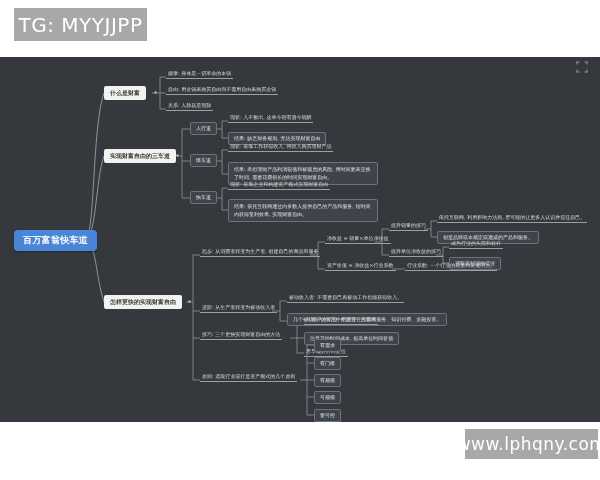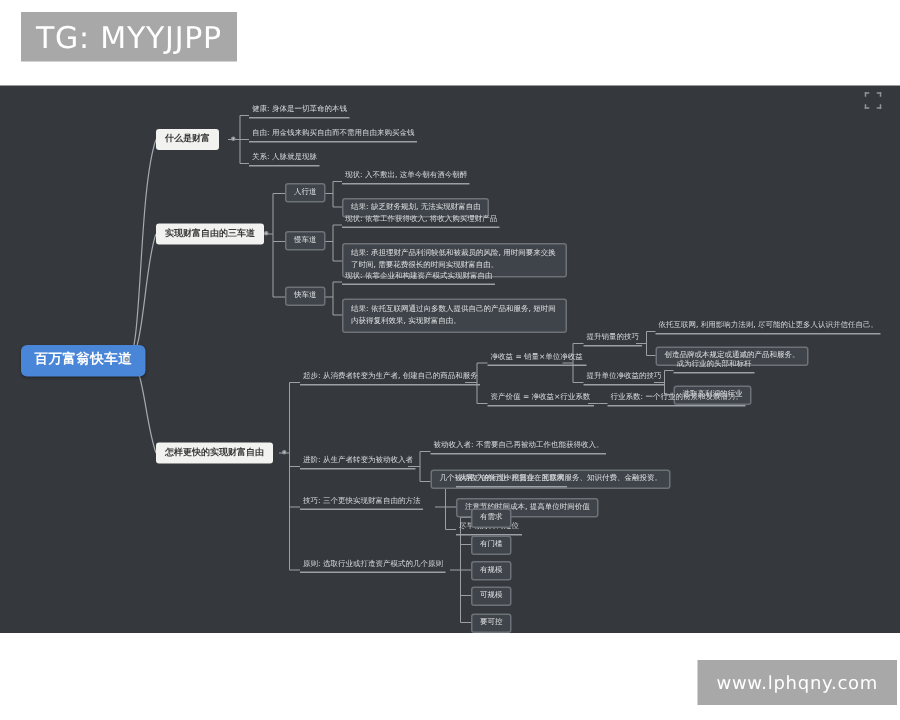--- a/index.html
+++ b/index.html
@@ -8,22 +8,22 @@
     font-family:"DejaVu Sans","Liberation Sans",sans-serif; position:relative;
   }
   #stage { position:absolute; inset:0; }
 
   
   .wm {
     position:absolute; background:#a8a8a8; color:#ffffff;
     display:flex; align-items:center; justify-content:center;
     letter-spacing:.5px; white-space:nowrap;
   }
-  #wm-top { left:14px; top:8px; width:144px; height:33px; font-size:20px; }
-  #wm-bottom { left:465px; top:440px; width:133px; height:30px; font-size:12px; }
+  #wm-top { left:14px; top:8px; width:133px; height:33px; font-size:20px; }
+  #wm-bottom { left:465px; top:429px; width:133px; height:30px; font-size:17px; }
 
   
   #canvas {
     position:absolute; left:0; top:57px; width:600px; height:365px;
     background:#35393d; overflow:hidden;
   }
   #edges { position:absolute; left:0; top:0; width:600px; height:365px; }
 
   .fs-icon { position:absolute; right:12px; top:4px; width:12px; height:12px; opacity:.62; }
 

